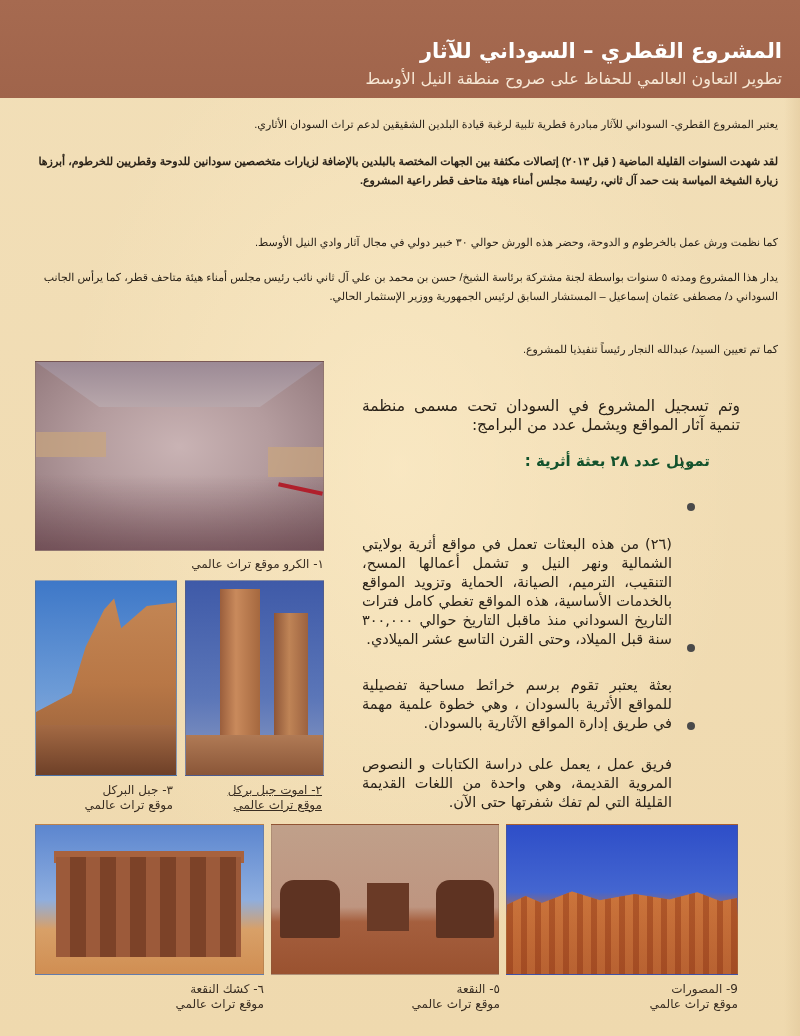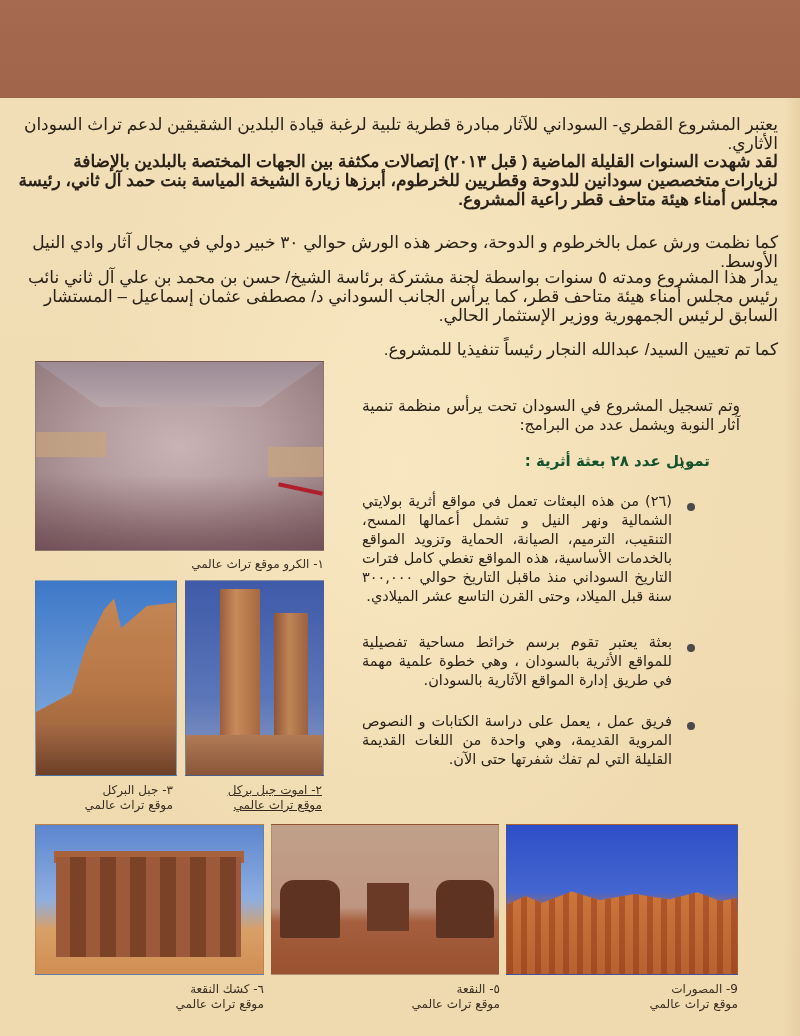--- a/index.html
+++ b/index.html
@@ -32,21 +32,21 @@
     .header-subtitle {
       position: absolute; right: 18px; top: 68px;
       direction: rtl; text-align: right; white-space: nowrap;
       color: #F7E8D5; font-size: 16px; line-height: 22px;
       font-family: "DejaVu Sans", sans-serif;
     }
     
     .para {
       position: absolute; right: 22px; width: 760px;
       direction: rtl; text-align: right;
-      font-size: 17px; line-height: 19px;
+      font-size: 11px; line-height: 19px;
       color: #2a2218;
       font-family: "Liberation Sans", sans-serif;
     }
     .p1 { top: 115px; }
     .p2 { top: 152px; font-weight: bold; }
     .p3 { top: 233px; }
     .p4 { top: 268px; }
     .p5 { top: 340px; }
 
     
@@ -71,20 +71,21 @@
     }
     .bullet-dot {
       position: absolute; left: 687px; width: 8px; height: 8px; border-radius: 50%;
       background: #4a4a4a;
     }
     .bullet-text {
       position: absolute; left: 362px; width: 310px;
       direction: rtl; text-align: justify; text-align-last: right;
       font-size: 14.5px; line-height: 19px; color: #2a2218;
       font-family: "DejaVu Sans", sans-serif;
+      margin-top: 43px;
     }
     .b1 { top: 492px; }
     .b2 { top: 633px; }
     .b3 { top: 712px; }
     .d1 { top: 503px; }
     .d2 { top: 644px; }
     .d3 { top: 722px; }
 
     
     .photo {
@@ -196,29 +197,31 @@
     .cap4 { right: 62px; top: 982px; }
     .cap5 { right: 300px; top: 982px; }
     .cap6 { right: 536px; top: 982px; }
   </style>
 </head>
 <body>
 
 <div class="watermark-col"></div>
 
 <div class="header-band">
+  <div class="header-title">المشروع القطري – السوداني للآثار</div>
+  <div class="header-subtitle">تطوير التعاون العالمي للحفاظ على صروح منطقة النيل الأوسط</div>
 </div>
 
 <p class="para p1">يعتبر المشروع القطري- السوداني للآثار مبادرة قطرية  تلبية لرغبة قيادة البلدين الشقيقين لدعم تراث السودان الأثاري.</p>
 <p class="para p2">لقد شهدت السنوات القليلة الماضية ( قبل ٢٠١٣)  إتصالات مكثفة بين الجهات المختصة بالبلدين بالإضافة لزيارات متخصصين سودانين للدوحة وقطريين للخرطوم، أبرزها زيارة الشيخة المياسة بنت حمد آل ثاني، رئيسة مجلس أمناء هيئة متاحف قطر راعية المشروع.</p>
 <p class="para p3">كما نظمت ورش عمل  بالخرطوم و الدوحة، وحضر هذه الورش حوالي ٣٠ خبير دولي في مجال آثار وادي النيل الأوسط.</p>
 <p class="para p4">يدار هذا المشروع ومدته ٥ سنوات بواسطة لجنة مشتركة برئاسة الشيخ/ حسن بن محمد بن علي آل ثاني نائب رئيس مجلس أمناء هيئة متاحف قطر، كما يرأس الجانب السوداني د/ مصطفى عثمان إسماعيل – المستشار السابق لرئيس الجمهورية ووزير الإستثمار الحالي.</p>
 <p class="para p5">كما تم  تعيين السيد/ عبدالله النجار  رئيساً تنفيذيا للمشروع.</p>
 
-<p class="rcol intro">وتم تسجيل المشروع في السودان تحت يرأس منظمة تنمية آثار النوبة ويشمل عدد من البرامج:</p>
+<p class="rcol intro">وتم تسجيل المشروع في السودان تحت مسمى منظمة تنمية آثار المواقع ويشمل عدد من البرامج:</p>
 
 <span class="num-marker">١.</span>
 <span class="numbered">تمويل عدد ٢٨ بعثة أثرية :</span>
 
 <span class="bullet-dot d1"></span>
 <p class="bullet-text b1">(٢٦) من هذه البعثات تعمل في مواقع أثرية بولايتي الشمالية ونهر النيل و تشمل أعمالها المسح، التنقيب، الترميم، الصيانة، الحماية وتزويد المواقع بالخدمات الأساسية، هذه المواقع تغطي كامل فترات التاريخ السوداني منذ ماقبل التاريخ حوالي ٣٠٠,٠٠٠ سنة قبل الميلاد، وحتى القرن التاسع عشر الميلادي.</p>
 
 <span class="bullet-dot d2"></span>
 <p class="bullet-text b2">بعثة يعتبر تقوم برسم خرائط مساحية تفصيلية للمواقع الأثرية بالسودان ، وهي خطوة علمية مهمة في طريق إدارة المواقع الآثارية بالسودان.</p>
 

